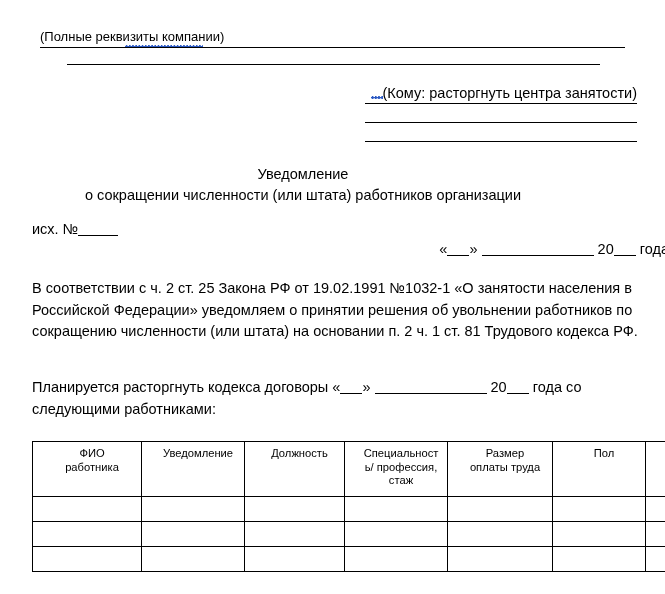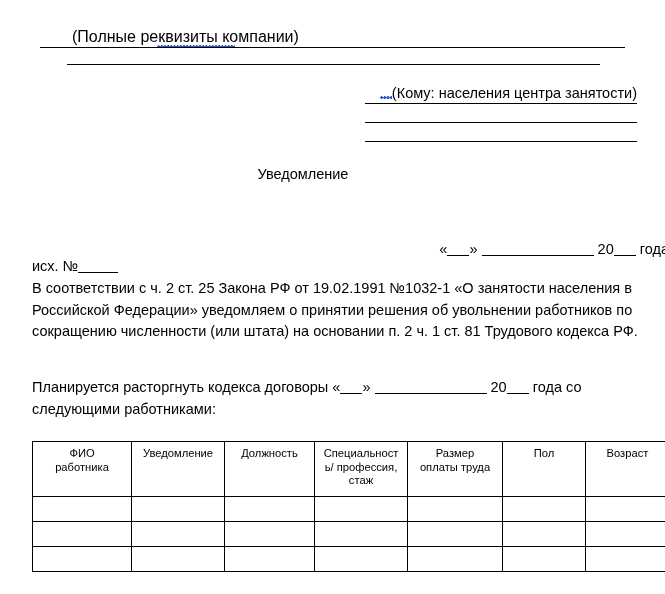--- a/index.html
+++ b/index.html
@@ -27,24 +27,23 @@
     position: absolute;
     height: 0;
     border-top: 1.6px solid #000;
   }
 
   
   .company-line {
     position: absolute;
     left: 40px;
     top: 28px;
-    font-size: 16px;
+    font-size: 13px;
     line-height: 18px;
     white-space: nowrap;
-    margin-left: 32px;
   }
   .company-line .txt {
     position: relative;
     display: inline-block;
   }
   
   .squiggle {
     position: absolute;
     bottom: -2px;
     height: 4px;
@@ -85,21 +84,20 @@
   }
   .title-block div { white-space: nowrap; }
 
   
   .refno {
     position: absolute;
     left: 32px;
     top: 221px;
     font-size: 14.5px;
     white-space: nowrap;
-    margin-top: 37px;
   }
   .dateline {
     position: absolute;
     left: 0;
     top: 241px;
     width: 641px;
     text-align: right;
     font-size: 14.5px;
     white-space: nowrap;
     padding-left: 28px;
@@ -133,21 +131,21 @@
     table-layout: fixed;
   }
   table.emp th,
   table.emp td {
     border: 1.5px solid #000;
     font-weight: normal;
     font-size: 11.2px;
     line-height: 13.5px;
     text-align: center;
     vertical-align: top;
-    padding: 5px 2px 2px 2px;
+    padding: 5px 2px 2px 12px;
   }
   table.emp thead th { height: 47px; }
   table.emp tbody td { height: 24px; padding: 0; }
   .c0 { width: 94px; }
   .c1 { width: 88px; }
   .c2 { width: 85px; }
   .c3 { width: 88px; }
   .c4 { width: 90px; }
   .c5 { width: 78px; margin-left: 32px; }
   .c6 { width: 79px; }
@@ -157,28 +155,29 @@
 
 <div class="page">
 
   <div class="company-line">
     <span class="txt">(Полные реквизиты компании)</span><span class="squiggle s1"></span>
   </div>
   <div class="rule" style="left:40px; top:47px; width:585px;"></div>
   <div class="rule" style="left:67px; top:64px; width:533px;"></div>
 
   <div class="addressee">
-    <span class="lead"><span class="squiggle s2"></span></span><span>(Кому: населения центра занятости)</span>
+    <span class="lead"><span class="squiggle s2"></span></span><span>(Кому: расторгнуть центра занятости)</span>
   </div>
   <div class="rule" style="left:365px; top:103px; width:272px;"></div>
   <div class="rule" style="left:365px; top:122px; width:272px;"></div>
   <div class="rule" style="left:365px; top:141px; width:272px;"></div>
 
   <div class="title-block">
     <div>Уведомление</div>
+    <div>о сокращении численности (или штата) работников организации</div>
   </div>
 
   <div class="refno">
     <span>исх. №</span><span class="blank-md"></span>
   </div>
 
   <div class="dateline">
     <span>«</span><span class="blank-sm"></span><span>»</span>
     <span class="blank-lg"></span>
     <span>20</span><span class="blank-sm"></span>

